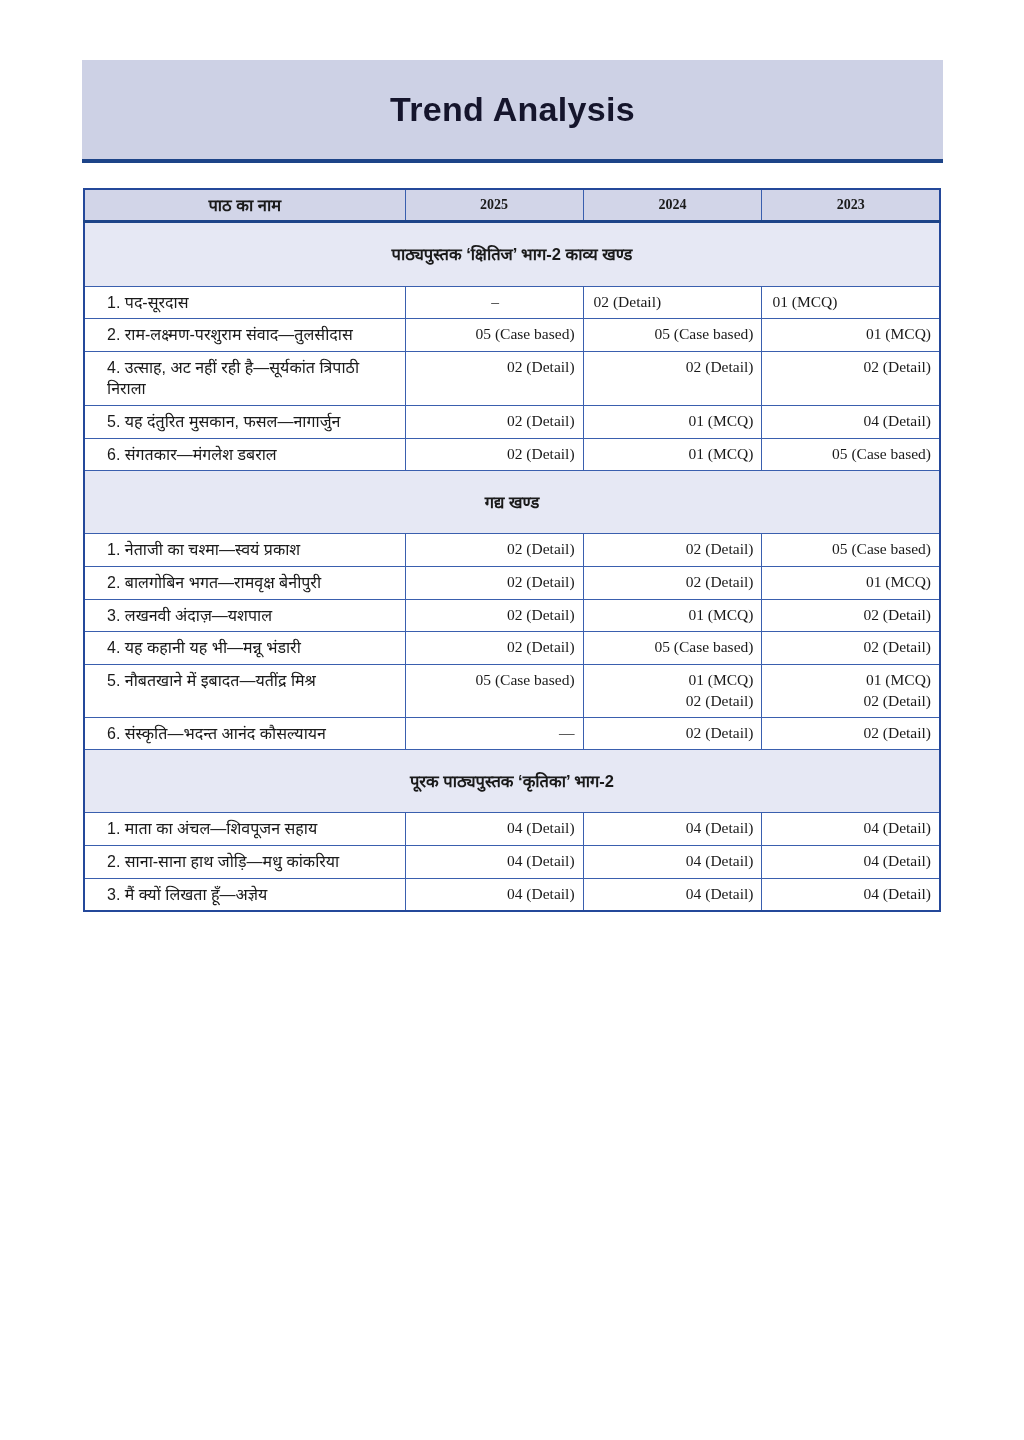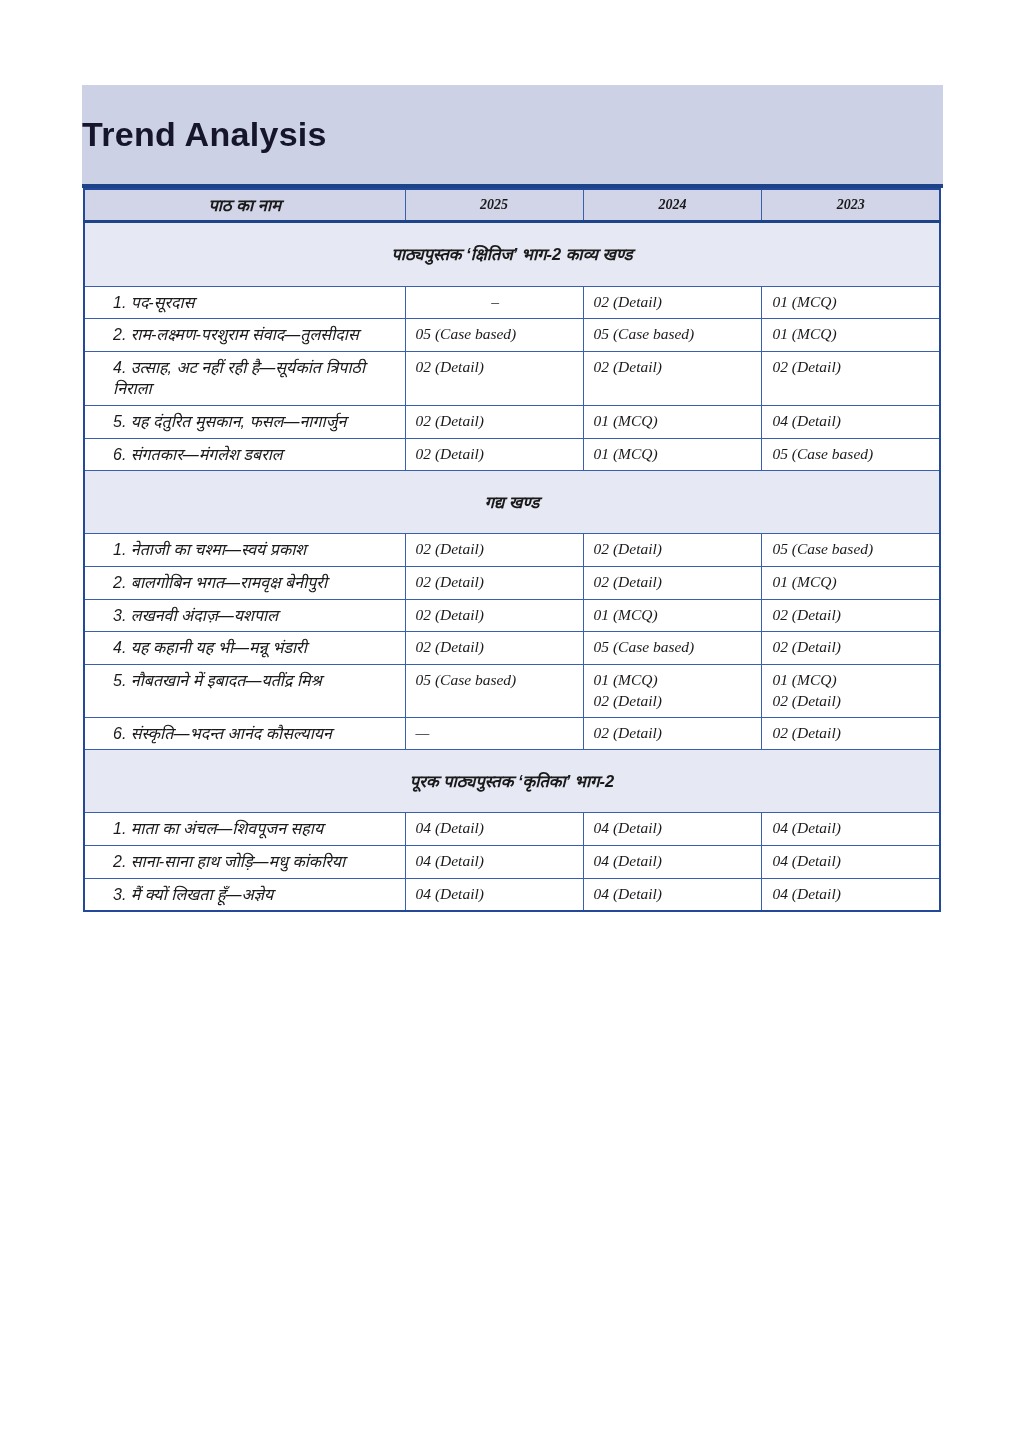--- a/index.html
+++ b/index.html
@@ -13,46 +13,46 @@
     color: #1a1a1a;
   }
   .page {
     position: absolute;
     inset: 0;
   }
   
   .title-band {
     position: absolute;
     left: 82px;
-    top: 85px;
+    top: 60px;
     width: 861px;
     height: 103px;
     background: #cdd1e5;
     border-bottom: 4px solid #1d4488;
     display: flex;
     align-items: center;
+    justify-content: center;
   }
   .title-band h1 {
     margin: 0;
     font-size: 34px;
     font-weight: bold;
     letter-spacing: 0.3px;
     color: #15152c;
     font-family: "Liberation Sans", sans-serif;
   }
   
   table.trend {
     position: absolute;
     left: 83px;
     top: 188px;
     width: 858px;
     border-collapse: collapse;
     border-spacing: 0;
     border: 2px solid #24489a;
-    font-style: italic;
   }
   table.trend th,
   table.trend td {
     border: 1.6px solid #3a5fae;
     line-height: 1.35;
     vertical-align: top;
   }
   table.trend thead th {
     background: #d2d5e8;
     text-align: center;
@@ -70,29 +70,29 @@
   td.section-header {
     background: #e6e8f4;
     text-align: center;
     font-weight: bold;
     font-size: 16.5px;
     padding: 20px 8px;
   }
   td.name-cell {
     background: #ffffff;
     font-size: 16px;
-    padding: 5px 8px 5px 28px;
+    padding: 5px 8px 5px 22px;
   }
   td.value-cell {
     background: #ffffff;
     font-family: "Liberation Serif", serif;
     font-size: 15.5px;
     padding: 5px 8px 5px 10px;
     white-space: pre-line;
-    text-align: left;
+    text-align: right;
   }
   
   .footer {
     position: absolute;
     left: 0;
     top: 1448px;
     width: 100%;
     text-align: left;
   }
   .footer span {

